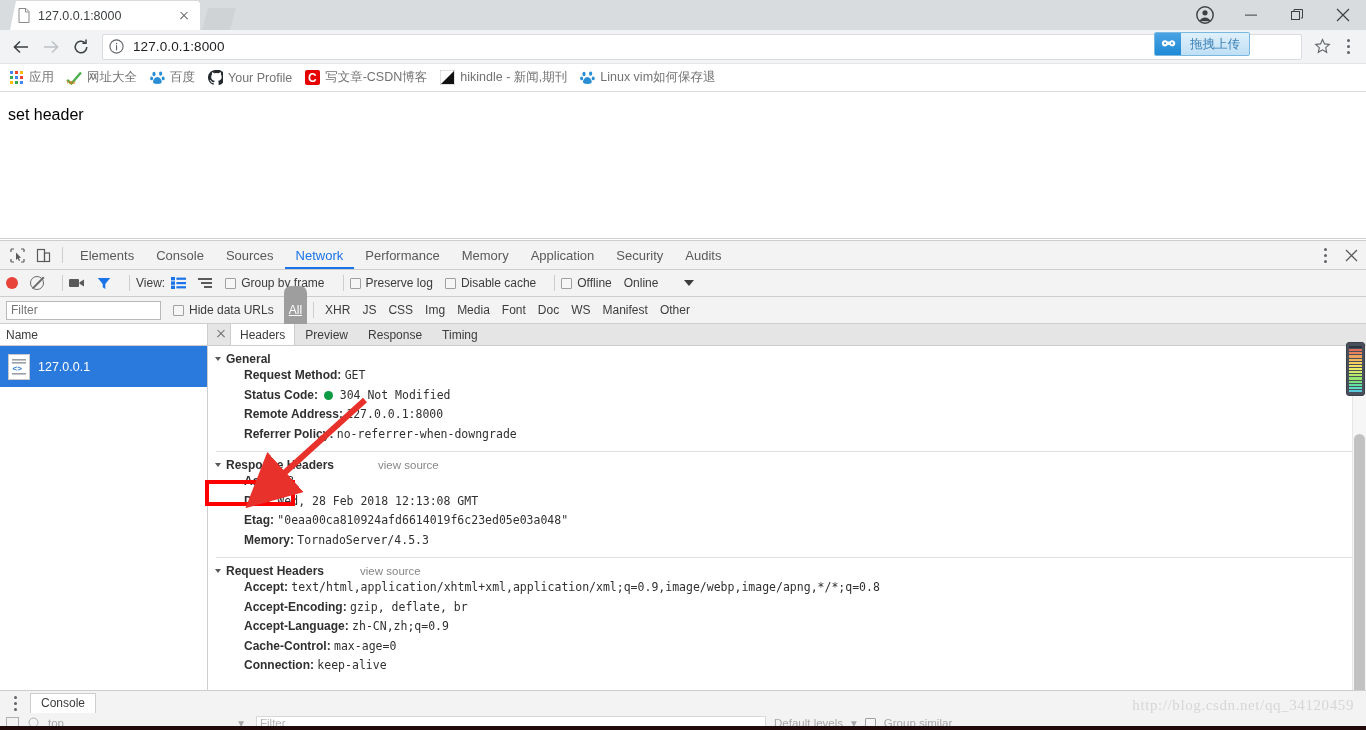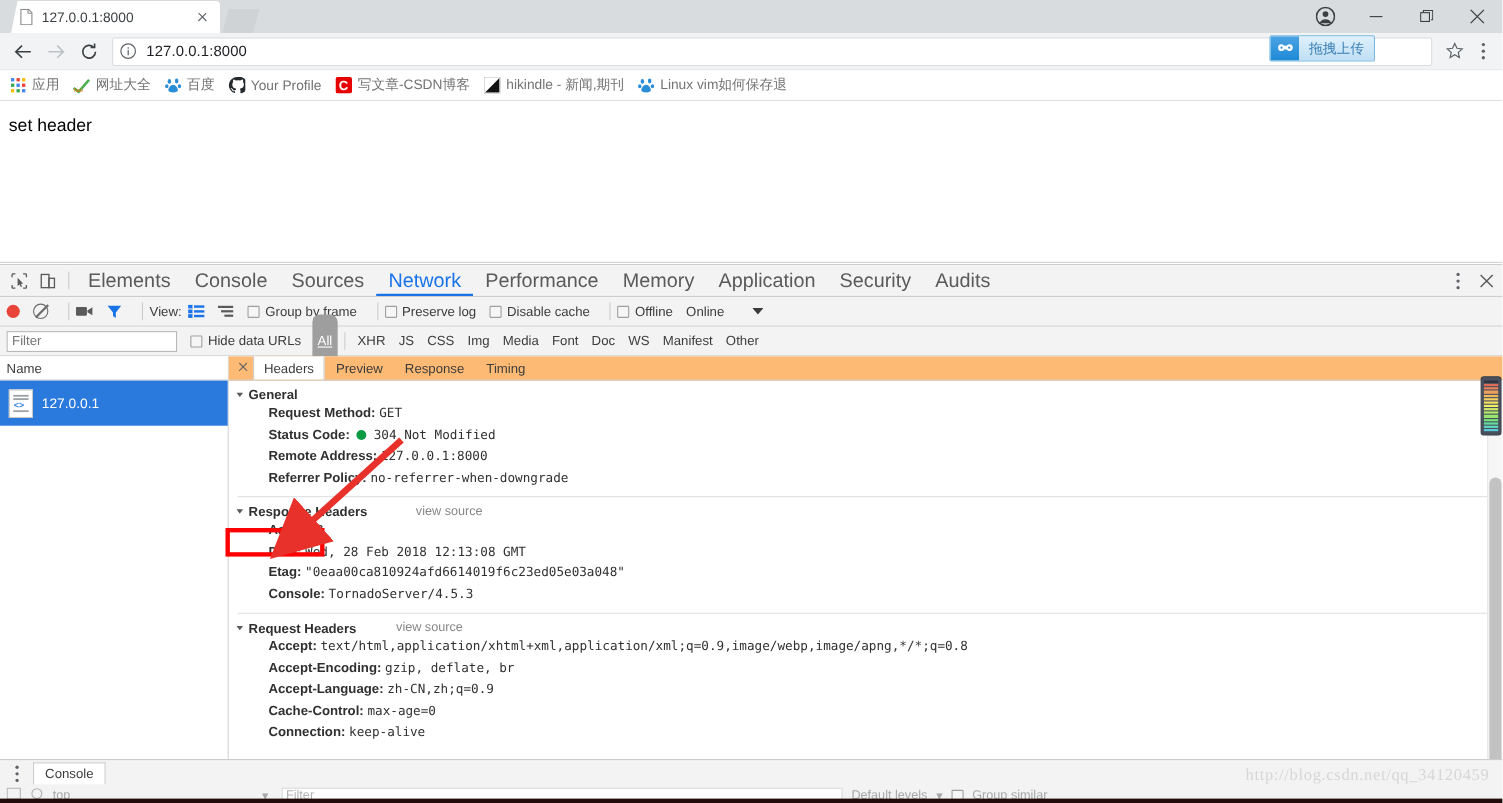--- a/index.html
+++ b/index.html
@@ -126,21 +126,21 @@
     display: flex; flex-direction: column;
   }
   .dt-topbar {
     height: 29px; background: #f3f3f3; border-bottom: 1px solid #cdcdcd;
     display:flex; align-items:center; padding-left: 4px; position:relative;
   }
   .dt-icon-btn { width: 26px; height:26px; display:flex;align-items:center;justify-content:center;cursor:pointer;}
   .vsep { width:1px; height:16px; background:#cdcdcd; margin: 0 6px; }
   .dt-tabs { display:flex; align-items:center; height:100%; }
   .dt-tab {
-    font-size: 18px; color:#5a5a5a; padding: 0 11px; height:100%;
+    font-size: 13px; color:#5a5a5a; padding: 0 11px; height:100%;
     display:flex; align-items:center; cursor:pointer; white-space:nowrap;
   }
   .dt-tab.active { color:#1a73e8; box-shadow: inset 0 -2px 0 #1a73e8; }
   .dt-top-right { position:absolute; right:2px; top:0; height:100%; display:flex; align-items:center; }
 
   .dt-toolbar2 {
     height: 27px; background:#f3f3f3; border-bottom:1px solid #cdcdcd;
     display:flex; align-items:center; padding-left: 6px; font-size:12px; color:#3c3c3c;
   }
   .rec-dot { width:12px;height:12px;border-radius:50%;background:#e8443a; cursor:pointer;}
@@ -188,21 +188,21 @@
     padding-left:6px; font-size:12px; color:#3c3c3c; white-space:nowrap; overflow:hidden;
   }
   .req-status .sep { color:#c0c0c0; margin:0 5px; }
 
   .detail {
     flex:1; display:flex; flex-direction:column; min-width:0; background:#fff;
     position:relative;
   }
   .detail-tabs {
     height: 22px; border-bottom: 1px solid #cdcdcd; display:flex; align-items:flex-start;
-    padding-left: 4px; background:#fdba74;
+    padding-left: 4px; background:#e5e5e5;
   }
   .d-close { width:18px;height:18px;display:flex;align-items:center;justify-content:center;cursor:pointer;position:relative;}
   .d-close::before,.d-close::after{content:"";position:absolute;left:4px;top:8.5px;width:10px;height:1.2px;background:#666;}
   .d-close::before{transform:rotate(45deg);} .d-close::after{transform:rotate(-45deg);}
   .d-tab {
     font-size:12px; color:#3c3c3c; padding: 0 9px; height:100%; display:flex;align-items:center;
     cursor:pointer; border-left:1px solid transparent; border-right:1px solid transparent;
   }
   .d-tab.active { background:#fff; border-left:1px solid #cdcdcd; border-right:1px solid #cdcdcd;}
   .detail-content {
@@ -648,21 +648,21 @@
           </div>
           <div class="hdr-row">
             <span class="hdr-name">Date:</span>
             <span class="hdr-val">Wed, 28 Feb 2018 12:13:08 GMT</span>
           </div>
           <div class="hdr-row">
             <span class="hdr-name">Etag:</span>
             <span class="hdr-val">"0eaa00ca810924afd6614019f6c23ed05e03a048"</span>
           </div>
           <div class="hdr-row">
-            <span class="hdr-name">Console:</span>
+            <span class="hdr-name">Memory:</span>
             <span class="hdr-val">TornadoServer/4.5.3</span>
           </div>
 
           <div class="sect-divider"></div>
 
           <div class="sect-title">
             <span class="tri"></span>
             <span>Request Headers</span>
             <span class="view-source" style="margin-left:30px">view source</span>
           </div>

